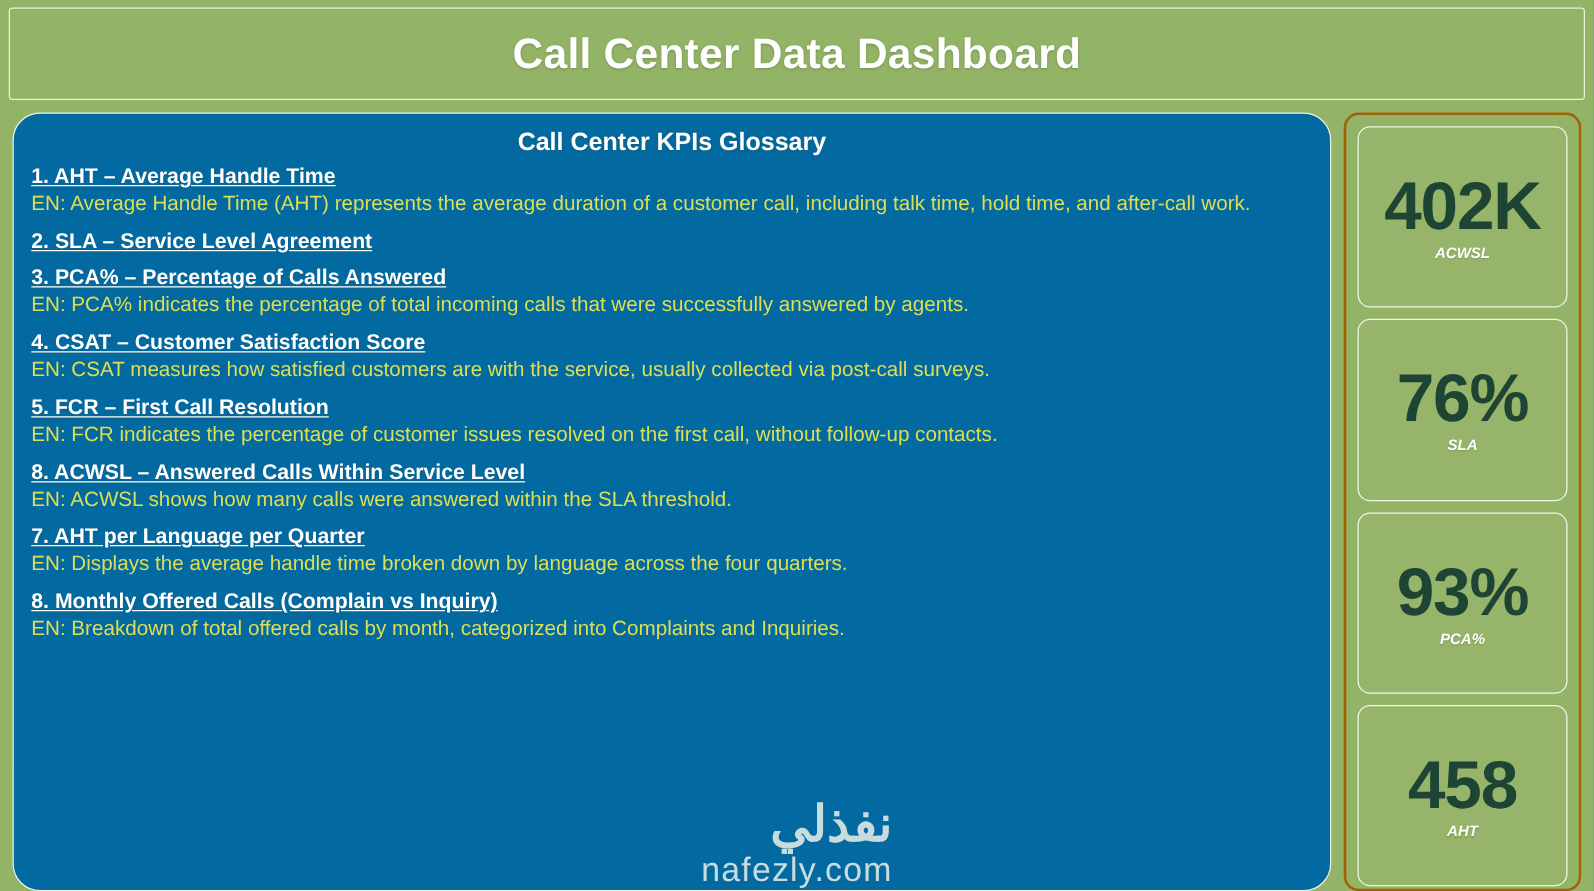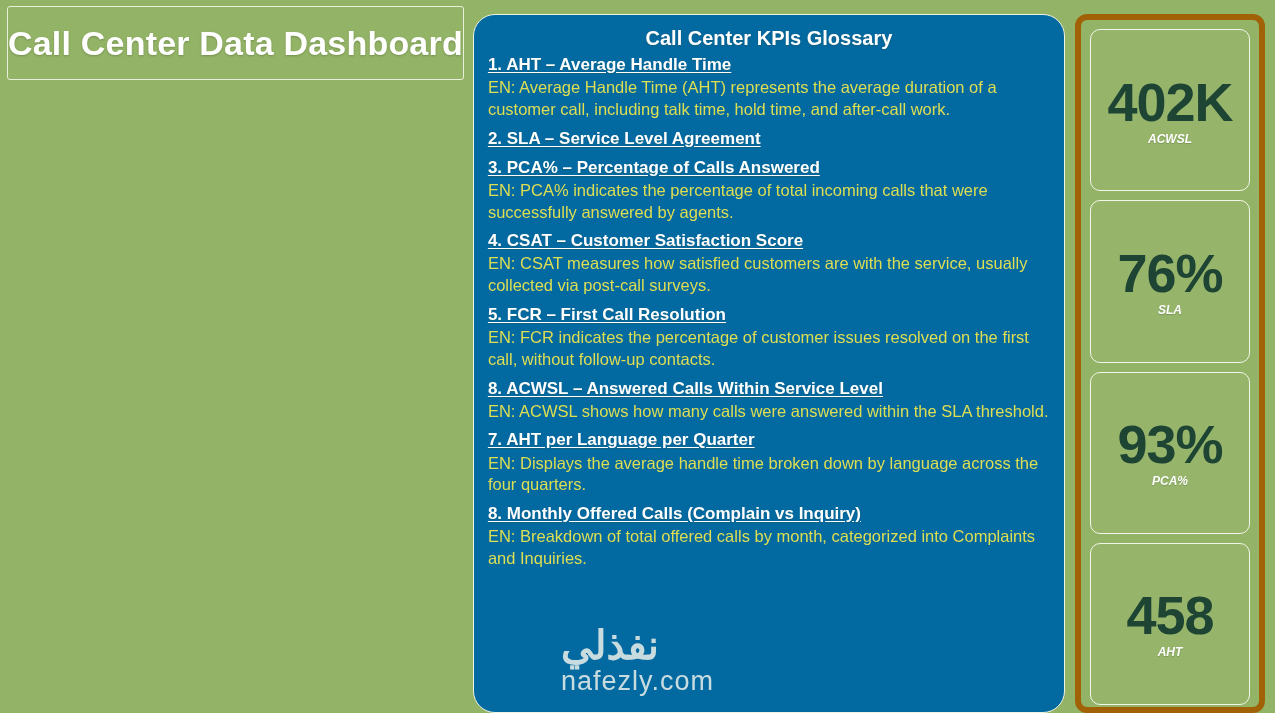--- a/index.html
+++ b/index.html
@@ -17,21 +17,21 @@
     position: relative;
   }
 
   
   #dashboard {
     width: 1275px;
     height: 713px;
     position: relative;
     background: #93b366;
     display: flex;
-    flex-direction: row;
+    flex-direction: column;
     padding: 4px 4px 0 4px;
   }
 
   
   .header-band {
     height: 74px;
     margin: 2px 3px 0 3px;
     border: 1px solid #e9f0d9;
     border-radius: 3px;
     background: #93b366;
@@ -96,21 +96,21 @@
     color: #dede52;
     font-size: 16.5px;
     line-height: 1.32;
     margin-top: 1px;
     max-width: 1020px;
   }
 
   
   .kpi-rail {
     flex: 0 0 190px;
-    border: 6px solid #a16207;
+    border: 2px solid #a16207;
     border-radius: 12px;
     background: #93b366;
     padding: 9px 9px 2px 9px;
     display: flex;
     flex-direction: column;
     gap: 9px;
   }
 
   .kpi-tile {
     flex: 1 1 0;
@@ -138,23 +138,23 @@
     font-size: 12px;
     font-weight: bold;
     text-shadow: 0 1px 1px rgba(60,80,40,.3);
     font-style: italic;
   }
 
   
   .watermark {
     position: absolute;
     left: 50%;
-    bottom: 16px;
+    bottom: 1px;
     transform: translateX(-50%);
-    text-align: left;
+    text-align: right;
     pointer-events: none;
     opacity: .82;
     z-index: 5;
   }
 
   .watermark-ar {
     color: #f4f6ee;
     font-size: 40px;
     font-weight: bold;
     line-height: 1;

